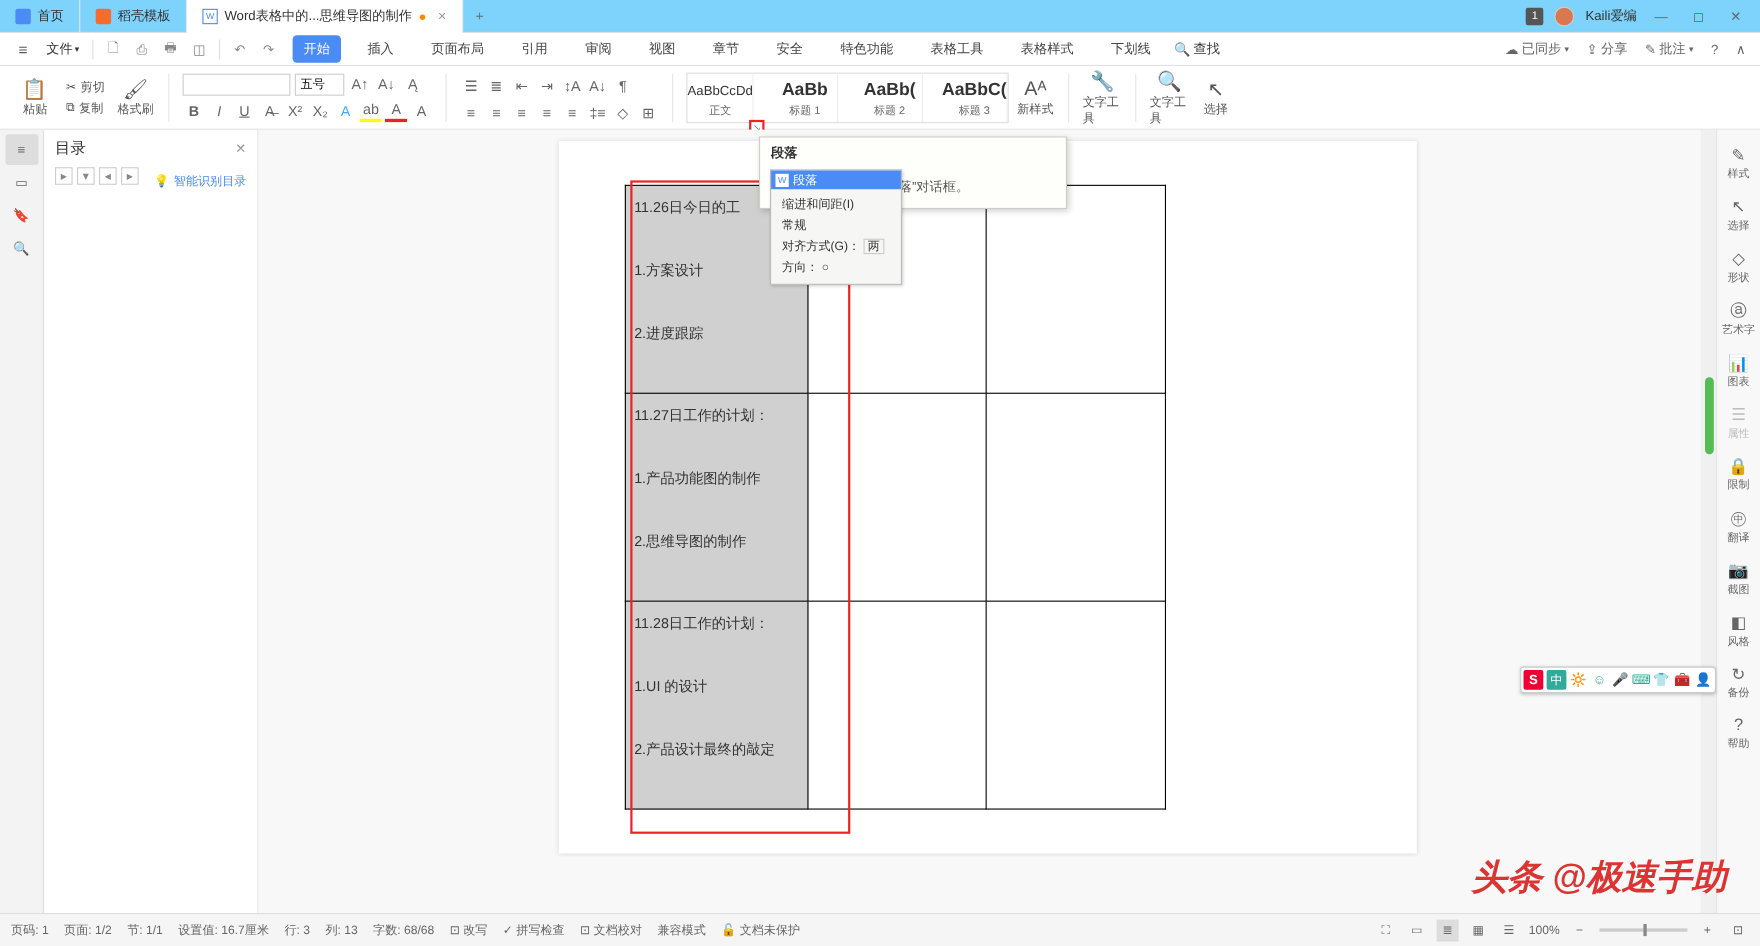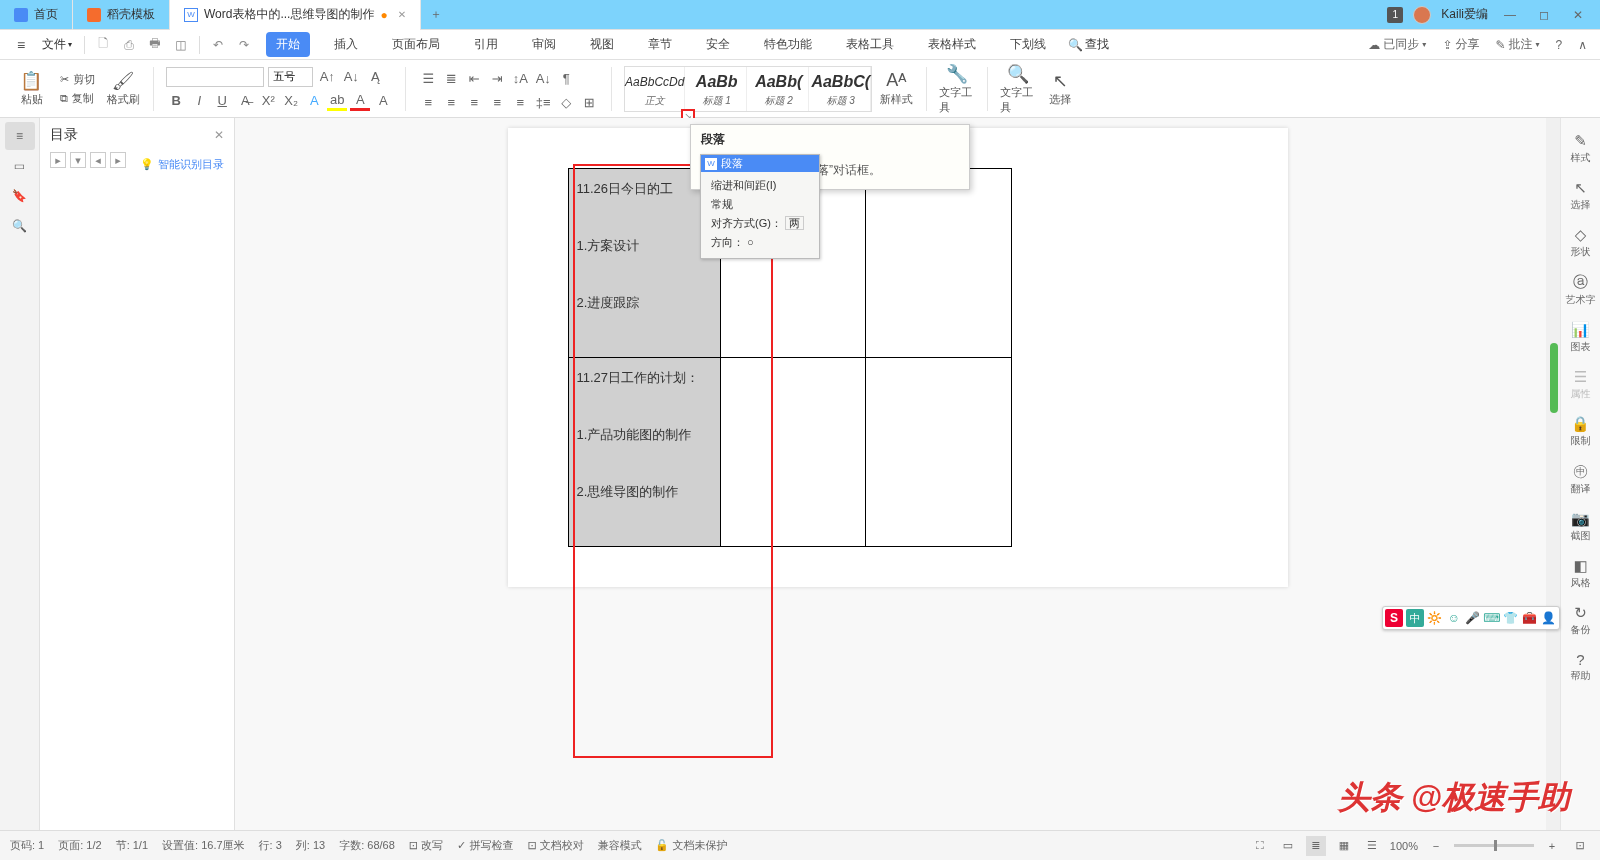--- a/index.html
+++ b/index.html
@@ -32,40 +32,40 @@
 .ribbon-big { display:flex; flex-direction:column; align-items:center; justify-content:center; width:36px; font-size:11px; color:#555; }
 .ribbon-big .ico { font-size:18px; height:22px; }
 .ribbon-pair { display:flex; flex-direction:column; gap:2px; }
 .ribbon-sm { display:flex; align-items:center; gap:4px; font-size:11px; color:#555; padding:1px 4px; }
 .rsep { width:1px; height:44px; background:#e5e5e5; margin: 0 6px; }
 .font-box { display:flex; gap:4px; }
 .font-name { width:98px; height:20px; border:1px solid #ccc; font-size:11px; padding:0 4px; }
 .font-size { width:45px; height:20px; border:1px solid #ccc; font-size:11px; padding:0 4px; }
 .fmt-row { display:flex; gap:3px; margin-top:4px; }
 .fmt-btn { width:20px; height:20px; display:flex; align-items:center; justify-content:center; color:#666; font-size:13px; }
-.style-gallery { display:flex; gap:2px; height:46px; border:1px solid #ddd;font-style:italic; }
+.style-gallery { display:flex; gap:17px; height:46px; border:1px solid #ddd; }
 .style-item { width:60px; display:flex; flex-direction:column; align-items:center; justify-content:center; border-right:1px solid #eee; }
 .style-preview { font-size:12px; height:24px; display:flex; align-items:center; }
 .style-preview.big { font-size:16px; font-weight:bold; }
 .style-label { font-size:10px; color:#666; }
 
 .workspace { position:absolute; top:118px; left:0; right:0; bottom:30px; display:flex; background:#fff; }
 .nav-strip { width:40px; background:#f3f3f3; border-right:1px solid #e0e0e0; display:flex; flex-direction:column; align-items:center; padding-top:4px; gap:2px; }
 .nav-btn { width:30px; height:28px; display:flex; align-items:center; justify-content:center; color:#666; border-radius:3px; }
 .nav-btn.active { background:#ddd; }
 .toc-panel { width:195px; border-right:1px solid #e0e0e0; padding:8px 10px; }
 .toc-head { display:flex; align-items:center; justify-content:space-between; margin-bottom:8px; }
 .toc-title { font-size:14px; font-weight:500; }
 .toc-tools { display:flex; gap:4px; font-size:11px; color:#888; margin-bottom:8px; }
 .toc-tool { width:16px; height:16px; border:1px solid #ccc; display:flex; align-items:center; justify-content:center; }
 .toc-smart { color:#4a8bf5; display:flex; align-items:center; gap:4px; font-size:11px; }
 
 .doc-area { flex:1; background:#f8f8f8; position:relative; overflow:hidden; }
 .page { position:absolute; left:50%; transform:translateX(-50%); top:10px; width:780px; background:#fff; box-shadow:0 0 4px rgba(0,0,0,0.15); padding: 40px 60px; }
-.doc-table { border-collapse:collapse; width:444px; }
+.doc-table { border-collapse:collapse; width:492px; }
 .doc-table td { border:1px solid #000; width:186px; height:189px; vertical-align:top; padding:6px 8px; font-size:13px; line-height:2.2; }
 .doc-table td.sel { background:#d0d0d0; }
 .sel-outline { position:absolute; border:2px solid #e22; pointer-events:none; }
 
 .para-launcher { position:absolute; width:14px; height:14px; border:2px solid #e22; display:flex; align-items:center; justify-content:center; font-size:9px; color:#888; background:#fff; }
 .tooltip { position:absolute; background:#fefefa; border:1px solid #ccc; box-shadow:2px 2px 6px rgba(0,0,0,0.2); padding:6px 0; font-size:12px; }
 .tooltip-title { font-weight:bold; padding:0 10px 4px; }
 .tooltip-desc { padding:4px 10px; color:#555; }
 .dialog-peek { position:absolute; background:#f6f6f4; border:1px solid #bbb; padding:6px 10px; font-size:11px; box-shadow:1px 1px 3px rgba(0,0,0,0.2); }
 .dialog-peek .row { padding:2px 0; }
@@ -312,20 +312,29 @@
         </tr>
         <tr>
           <td class="sel">
             <div>11.27日工作的计划：</div><br>
             <div>1.产品功能图的制作</div><br>
             <div>2.思维导图的制作</div>
           </td>
           <td></td>
           <td></td>
         </tr>
+        <tr>
+          <td class="sel">
+            <div>11.28日工作的计划：</div><br>
+            <div>1.UI 的设计</div><br>
+            <div>2.产品设计最终的敲定</div>
+          </td>
+          <td></td>
+          <td></td>
+        </tr>
       </tbody>
         </table>
     </div>
     <div class="sel-outline" style="top:46px; left:338px; width:200px; height:594px;"></div>
     <div class="scroll-track">
       <div class="scroll-thumb" style="top:225px; height:70px;"></div>
     </div>
   </div>
 
   <div class="right-strip">

